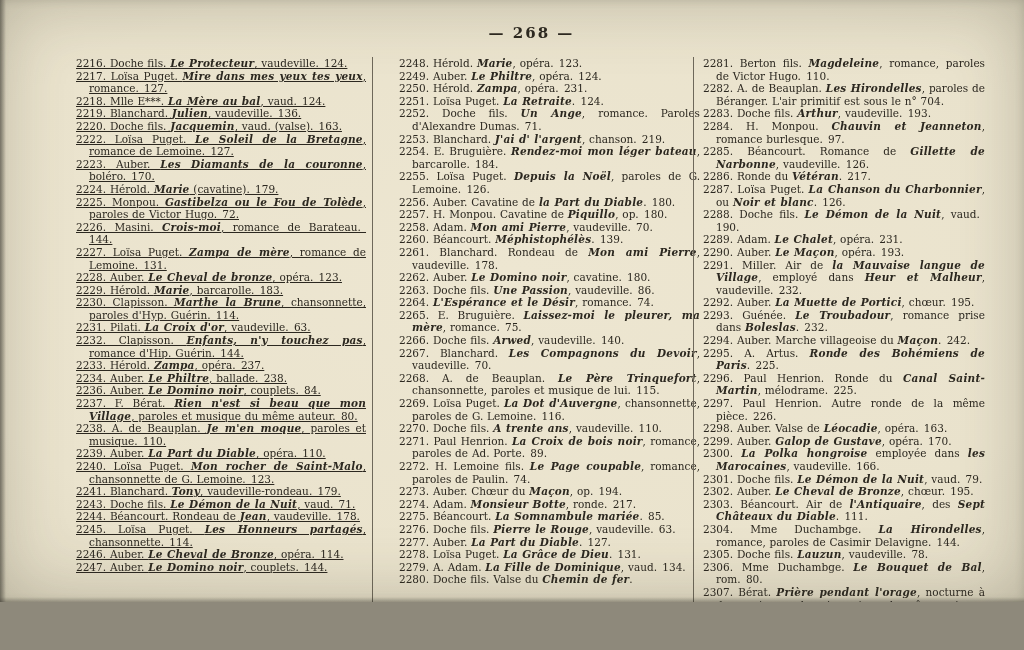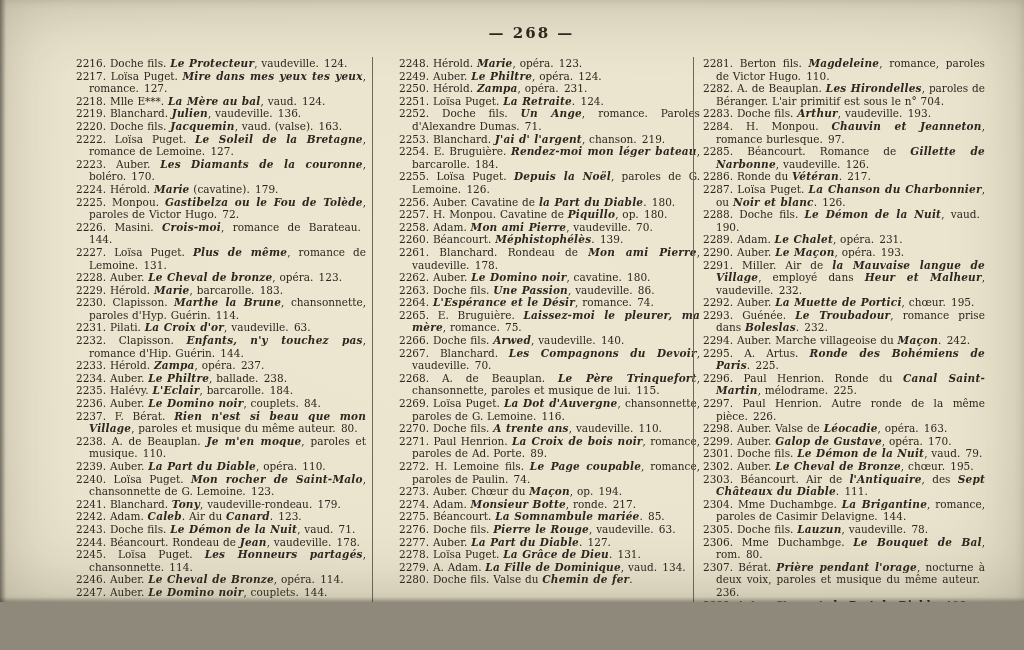--- a/index.html
+++ b/index.html
@@ -34,21 +34,21 @@
     letter-spacing: 2px;
     font-weight: 600;
   }
   .col {
     position: absolute;
     top: 57px;
     font-size: 10.5px;
     line-height: 12.6px;
     text-align: justify;
   }
-  .col-1 { left: 76px;  width: 290px; }
+  .col-1 { left: 76px;  width: 290px; text-decoration: underline; }
   .col-2 { left: 399px; width: 301px; }
   .col-3 { left: 703px; width: 282px; }
   .entry {
     margin: 0;
     padding-left: 13px;
     text-indent: -13px;
     word-spacing: 0.5px;
   }
   .entry i { font-style: italic; font-weight: 600; letter-spacing: .2px; }
   .rule {
@@ -71,36 +71,34 @@
       <p class="entry">2216. Doche fils. <i>Le Protecteur</i>, vaudeville. 124.</p>
       <p class="entry">2217. Loïsa Puget. <i>Mire dans mes yeux tes yeux</i>, romance. 127.</p>
       <p class="entry">2218. Mlle E***. <i>La Mère au bal</i>, vaud. 124.</p>
       <p class="entry">2219. Blanchard. <i>Julien</i>, vaudeville. 136.</p>
       <p class="entry">2220. Doche fils. <i>Jacquemin</i>, vaud. (valse). 163.</p>
       <p class="entry">2222. Loïsa Puget. <i>Le Soleil de la Bretagne</i>, romance de Lemoine. 127.</p>
       <p class="entry">2223. Auber. <i>Les Diamants de la couronne</i>, boléro. 170.</p>
       <p class="entry">2224. Hérold. <i>Marie</i> (cavatine). 179.</p>
       <p class="entry">2225. Monpou. <i>Gastibelza ou le Fou de Tolède</i>, paroles de Victor Hugo. 72.</p>
       <p class="entry">2226. Masini. <i>Crois-moi</i>, romance de Barateau. 144.</p>
-      <p class="entry">2227. Loïsa Puget. <i>Plus de même</i>, romance de Lemoine. 131.</p>
+      <p class="entry">2227. Loïsa Puget. <i>Zampa de mère</i>, romance de Lemoine. 131.</p>
       <p class="entry">2228. Auber. <i>Le Cheval de bronze</i>, opéra. 123.</p>
       <p class="entry">2229. Hérold. <i>Marie</i>, barcarolle. 183.</p>
       <p class="entry">2230. Clapisson. <i>Marthe la Brune</i>, chansonnette, paroles d'Hyp. Guérin. 114.</p>
       <p class="entry">2231. Pilati. <i>La Croix d'or</i>, vaudeville. 63.</p>
       <p class="entry">2232. Clapisson. <i>Enfants, n'y touchez pas</i>, romance d'Hip. Guérin. 144.</p>
       <p class="entry">2233. Hérold. <i>Zampa</i>, opéra. 237.</p>
       <p class="entry">2234. Auber. <i>Le Philtre</i>, ballade. 238.</p>
-      <p class="entry">2235. Halévy. <i>L'Eclair</i>, barcarolle. 184.</p>
       <p class="entry">2236. Auber. <i>Le Domino noir</i>, couplets. 84.</p>
       <p class="entry">2237. F. Bérat. <i>Rien n'est si beau que mon Village</i>, paroles et musique du même auteur. 80.</p>
       <p class="entry">2238. A. de Beauplan. <i>Je m'en moque</i>, paroles et musique. 110.</p>
       <p class="entry">2239. Auber. <i>La Part du Diable</i>, opéra. 110.</p>
       <p class="entry">2240. Loïsa Puget. <i>Mon rocher de Saint-Malo</i>, chansonnette de G. Lemoine. 123.</p>
       <p class="entry">2241. Blanchard. <i>Tony</i>, vaudeville-rondeau. 179.</p>
-      <p class="entry">2242. Adam. <i>Caleb</i>. Air du <i>Canard</i>. 123.</p>
       <p class="entry">2243. Doche fils. <i>Le Démon de la Nuit</i>, vaud. 71.</p>
       <p class="entry">2244. Béancourt. Rondeau de <i>Jean</i>, vaudeville. 178.</p>
       <p class="entry">2245. Loïsa Puget. <i>Les Honneurs partagés</i>, chansonnette. 114.</p>
       <p class="entry">2246. Auber. <i>Le Cheval de Bronze</i>, opéra. 114.</p>
       <p class="entry">2247. Auber. <i>Le Domino noir</i>, couplets. 144.</p>
     </div>
   <div class="rule rule-1"></div>
   <div class="col col-2">
       <p class="entry">2248. Hérold. <i>Marie</i>, opéra. 123.</p>
       <p class="entry">2249. Auber. <i>Le Philtre</i>, opéra. 124.</p>
@@ -149,24 +147,25 @@
       <p class="entry">2290. Auber. <i>Le Maçon</i>, opéra. 193.</p>
       <p class="entry">2291. Miller. Air de <i>la Mauvaise langue de Village</i>, employé dans <i>Heur et Malheur</i>, vaudeville. 232.</p>
       <p class="entry">2292. Auber. <i>La Muette de Portici</i>, chœur. 195.</p>
       <p class="entry">2293. Guénée. <i>Le Troubadour</i>, romance prise dans <i>Boleslas</i>. 232.</p>
       <p class="entry">2294. Auber. Marche villageoise du <i>Maçon</i>. 242.</p>
       <p class="entry">2295. A. Artus. <i>Ronde des Bohémiens de Paris</i>. 225.</p>
       <p class="entry">2296. Paul Henrion. Ronde du <i>Canal Saint-Martin</i>, mélodrame. 225.</p>
       <p class="entry">2297. Paul Henrion. Autre ronde de la même pièce. 226.</p>
       <p class="entry">2298. Auber. Valse de <i>Léocadie</i>, opéra. 163.</p>
       <p class="entry">2299. Auber. <i>Galop de Gustave</i>, opéra. 170.</p>
+      <p class="entry">2300. <i>La Polka hongroise</i> employée dans <i>les Marocaines</i>, vaudeville. 166.</p>
       <p class="entry">2301. Doche fils. <i>Le Démon de la Nuit</i>, vaud. 79.</p>
       <p class="entry">2302. Auber. <i>Le Cheval de Bronze</i>, chœur. 195.</p>
       <p class="entry">2303. Béancourt. Air de <i>l'Antiquaire</i>, des <i>Sept Châteaux du Diable</i>. 111.</p>
-      <p class="entry">2304. Mme Duchambge. <i>La Brigantine</i>, romance, paroles de Casimir Delavigne. 144.</p>
+      <p class="entry">2304. Mme Duchambge. <i>La Hirondelles</i>, romance, paroles de Casimir Delavigne. 144.</p>
       <p class="entry">2305. Doche fils. <i>Lauzun</i>, vaudeville. 78.</p>
       <p class="entry">2306. Mme Duchambge. <i>Le Bouquet de Bal</i>, rom. 80.</p>
       <p class="entry">2307. Bérat. <i>Prière pendant l'orage</i>, nocturne à deux voix, paroles et musique du même auteur. 236.</p>
       <p class="entry">2308. Auber. Chœur de <i>la Part du Diable</i>. 196.</p>
       <p class="entry">2309. Blanchard. <i>Les Compagnons du Devoir</i>, vaud. C'est avec cet air que l'on a composé l'air populaire</p>
     </div>
 
   <div class="edge-left"></div>
   <div class="edge-bottom"></div>
   <div class="vignette"></div>

